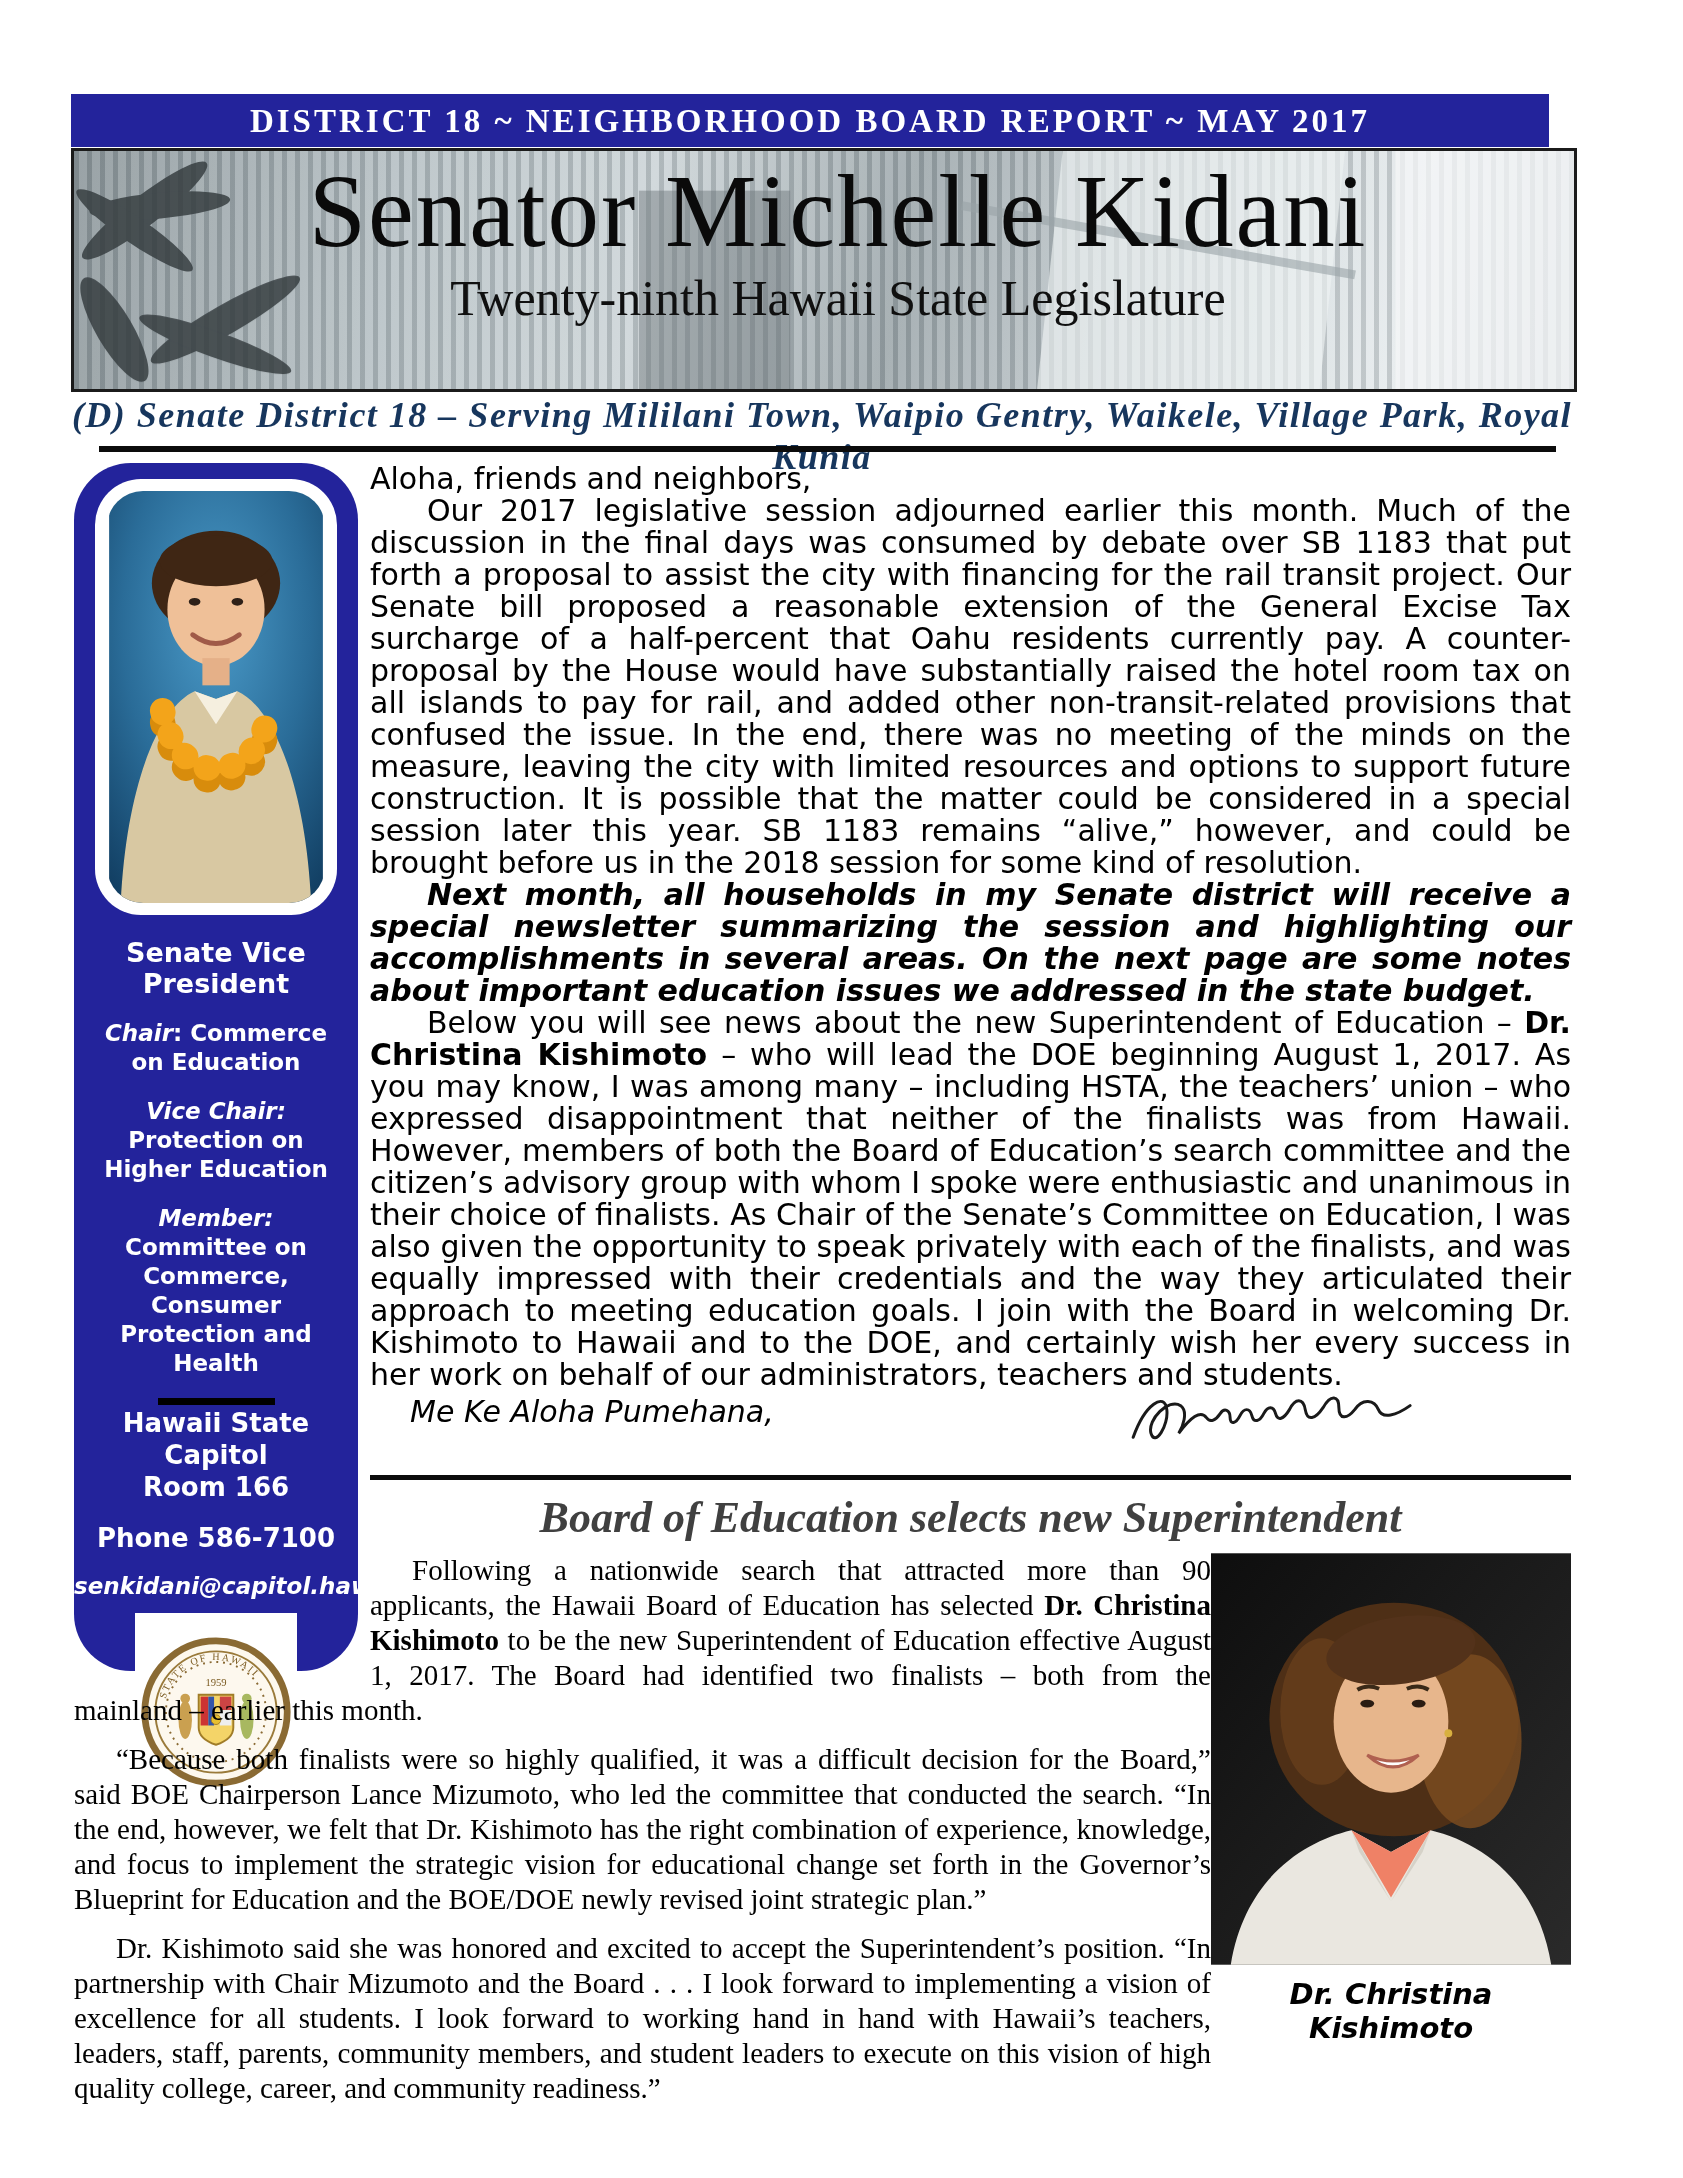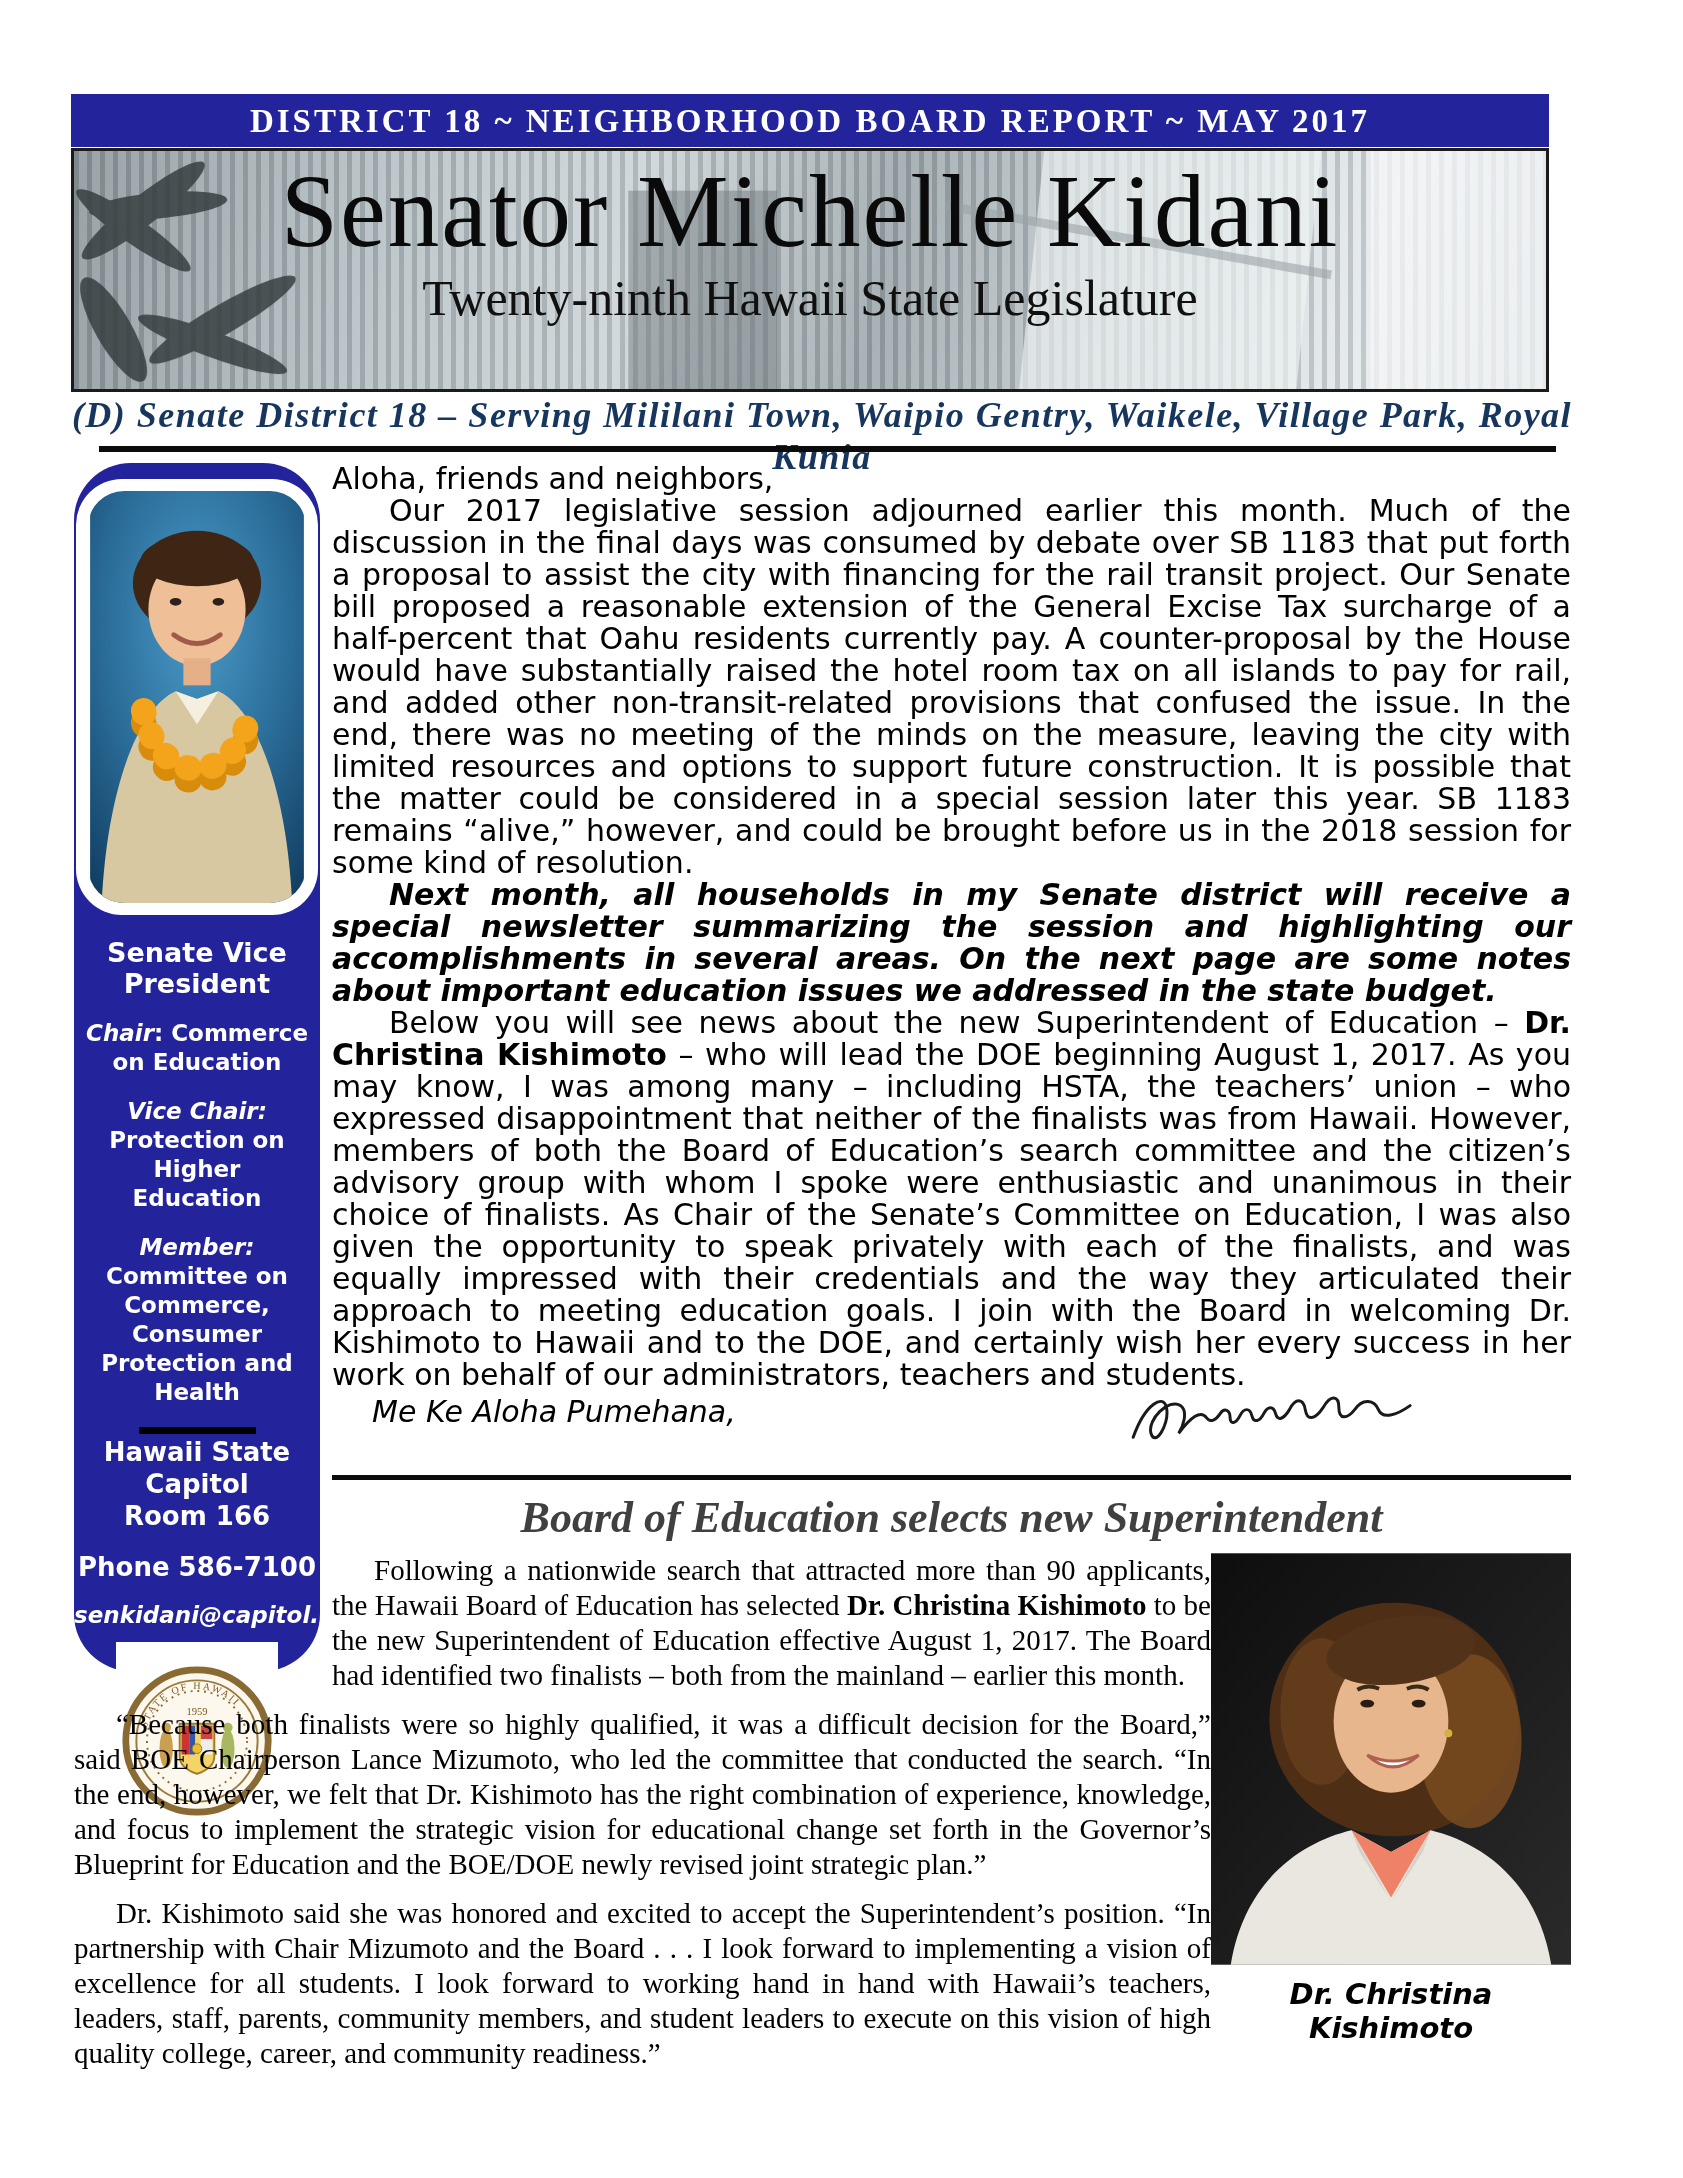--- a/index.html
+++ b/index.html
@@ -5,39 +5,39 @@
   html,body { margin:0; padding:0; background:#ffffff; }
   .page { position:relative; width:1683px; height:2178px; background:#fff; overflow:hidden;
           font-family:"DejaVu Sans", sans-serif; color:#000; }
 
   
   .topbar { position:absolute; left:71px; top:94px; width:1478px; height:53px;
             background:#23239B; color:#fff; text-align:center; line-height:55px;
             font-family:"Liberation Serif", serif; font-weight:bold; font-size:33px; letter-spacing:3px; }
   .banner { position:absolute; left:71px; top:148px; width:1472px; height:238px;
             border:3px solid #1b1b1b; overflow:hidden;
-            background:linear-gradient(100deg,#8e989c 0%,#b8c2c6 22%,#cdd5d8 38%,#9fa9ad 55%,#c4ccd0 70%,#e6ebed 88%,#cfd7da 100%); }
+            background:linear-gradient(100deg,#8e989c 0%,#b8c2c6 22%,#cdd5d8 38%,#9fa9ad 55%,#c4ccd0 70%,#e6ebed 88%,#cfd7da 100%);padding-left:28px; }
   .banner::before { content:""; position:absolute; inset:0;
             background:repeating-linear-gradient(90deg, rgba(70,80,85,0.22) 0 5px, rgba(255,255,255,0.10) 5px 13px); }
   .banner-deco { position:absolute; inset:0; width:100%; height:100%; }
   .banner-title { position:relative; z-index:2; margin-top:2px; text-align:center;
             font-family:"Liberation Serif", serif; font-size:103px; line-height:117px; color:#0a0a0a; letter-spacing:2px; }
   .banner-sub { position:relative; z-index:2; text-align:center;
             font-family:"Liberation Serif", serif; font-size:50px; line-height:57px; color:#101010; }
 
   .district { position:absolute; left:20px; top:394px; width:1604px; text-align:center;
             font-family:"Liberation Serif", serif; font-style:italic; font-weight:bold;
             font-size:36px; letter-spacing:1.5px; color:#17365D; }
   .rule1 { position:absolute; left:99px; top:446px; width:1457px; height:6px; background:#0c0c0c; }
 
   
   .content { position:absolute; left:74px; top:463px; width:1497px; }
 
   
-  .sidebar { float:left; width:246px; height:1208px; margin-right:12px; background:#23239B;
+  .sidebar { float:left; width:284px; height:1208px; margin-right:12px; background:#23239B;
              border-radius:57px; text-align:center; color:#fff; }
   .photo-frame { margin:16px auto 0; width:242px; height:436px; background:#fff; border-radius:46px;
              display:flex; align-items:center; justify-content:center; }
   .photo-frame svg { width:218px; height:412px; border-radius:36px; display:block; }
   .sb-title { margin-top:22px; font-size:27px; font-weight:bold; }
   .sb-role  { margin-top:20px; font-size:23px; font-weight:bold; line-height:29px; padding:0 12px; }
   .sb-role .it { font-style:italic;text-align:right; }
   .sb-divider { margin:20px auto 0; width:117px; height:7px; background:#000; }
   .sb-addr  { margin-top:2px; font-size:26px; font-weight:bold; line-height:32px; }
   .sb-phone { margin-top:20px; font-size:26px; font-weight:bold; }

